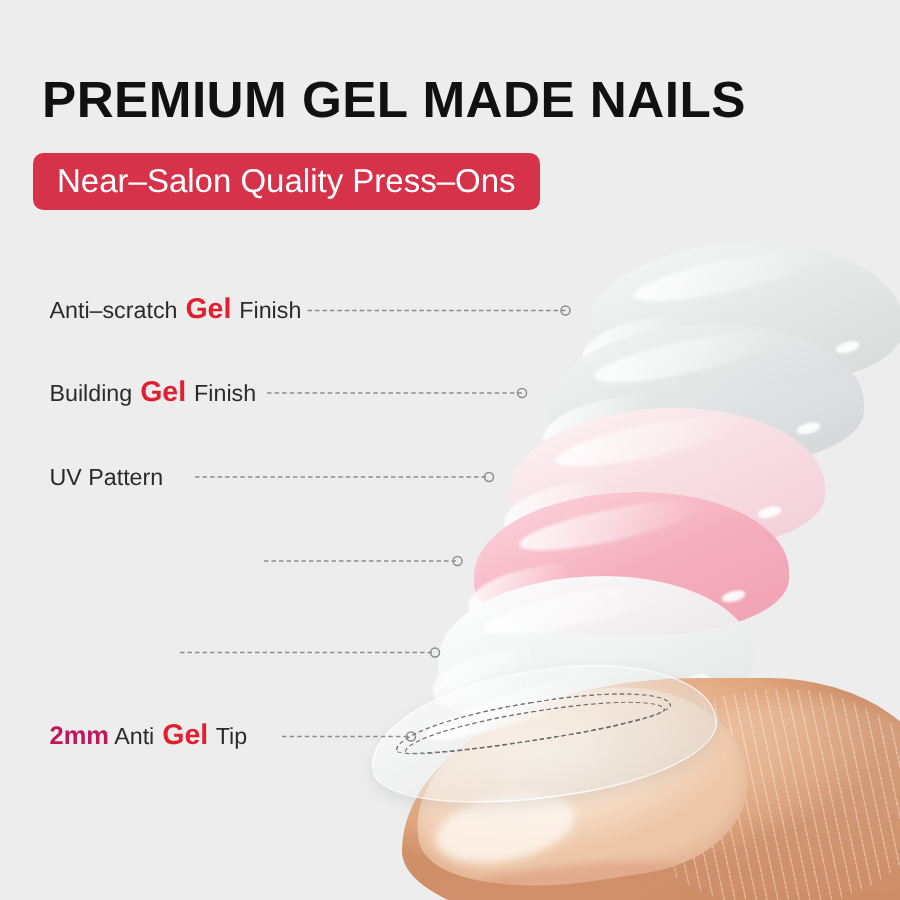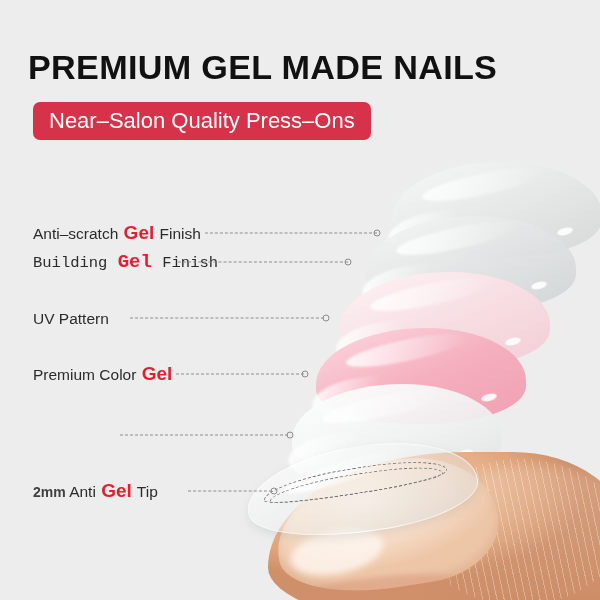--- a/index.html
+++ b/index.html
@@ -19,39 +19,38 @@
     color:#111; white-space:nowrap;
     transform:scaleX(1.005); transform-origin:left top;
   }
   .badge {
     position:absolute; left:22px; top:102px;
     height:38px; padding:0 16px;
     background:#d6334b; border-radius:7px;
     display:flex; align-items:center;
     color:#fff; font-size:22px; font-weight:400;
     white-space:nowrap;
-    margin-left:11px;
   }
 
   
   .row {
     position:absolute; left:0; height:22px;
     display:flex; align-items:center;
     white-space:nowrap;
   }
   .row .txt {
     position:absolute; left:33px; top:50%;
     transform:translateY(-50%);
     font-size:15.5px; color:#2b2b2b; white-space:nowrap;
   }
   .row .txt .g {
     color:#e01f31; font-weight:700; font-size:19px;
     padding:0 1px;
   }
-  .row .txt .b { font-weight:700; color:#404040; font-size:14px; }
+  .row .txt .b { font-weight:700; color:#be185d; font-size:17px; }
 
   .lead {
     position:absolute; top:50%; height:1px;
     border-top:1px dashed #8d8d8d;
     transform:translateY(-50%);
   }
   .dot {
     position:absolute; top:50%;
     width:7px; height:7px; border-radius:50%;
     border:1px solid #8d8d8d; background:transparent;
@@ -221,48 +220,45 @@
     <div class="presson">
       <div class="hl"></div>
     </div>
     <div class="thickness"></div>
     <div class="thickness2"></div>
   </div>
 
   <div class="title">PREMIUM GEL MADE NAILS</div>
   <div class="badge">Near–Salon Quality Press–Ons</div>
 
-  <div class="row" style="top:196px; width:600px;margin-top:26px;">
+  <div class="row" style="top:196px; width:600px;">
     <div class="txt">
       <span>Anti–scratch </span><span class="g">Gel</span><span> Finish</span>
     </div>
     <div class="lead" style="left:205px; width:172px;"></div>
     <div class="dot" style="left:377px;"></div>
   </div>
 
-  <div class="row" style="top:251px; width:531px;font-family:Liberation Mono, monospace;">
+  <div class="row" style="top:251px; width:531px;">
     <div class="txt">
       <span>Building </span><span class="g">Gel</span><span> Finish</span>
     </div>
     <div class="lead" style="left:178px; width:170px;"></div>
     <div class="dot" style="left:348px;"></div>
   </div>
 
   <div class="row" style="top:307px; width:600px;">
     <div class="txt">
       <span>UV Pattern</span><span class="g"></span><span></span>
     </div>
     <div class="lead" style="left:130px; width:194px;"></div>
     <div class="dot" style="left:326px;"></div>
   </div>
 
   <div class="row" style="top:363px; width:600px;">
-    <div class="txt">
-      <span>Premium Color </span><span class="g">Gel</span><span></span>
-    </div>
     <div class="lead" style="left:176px; width:128px;"></div>
     <div class="dot" style="left:305px;"></div>
   </div>
 
   <div class="row" style="top:424px; width:600px;">
     <div class="lead" style="left:120px; width:168px;"></div>
     <div class="dot" style="left:290px;"></div>
   </div>
 
   <div class="row" style="top:480px; width:600px;">

